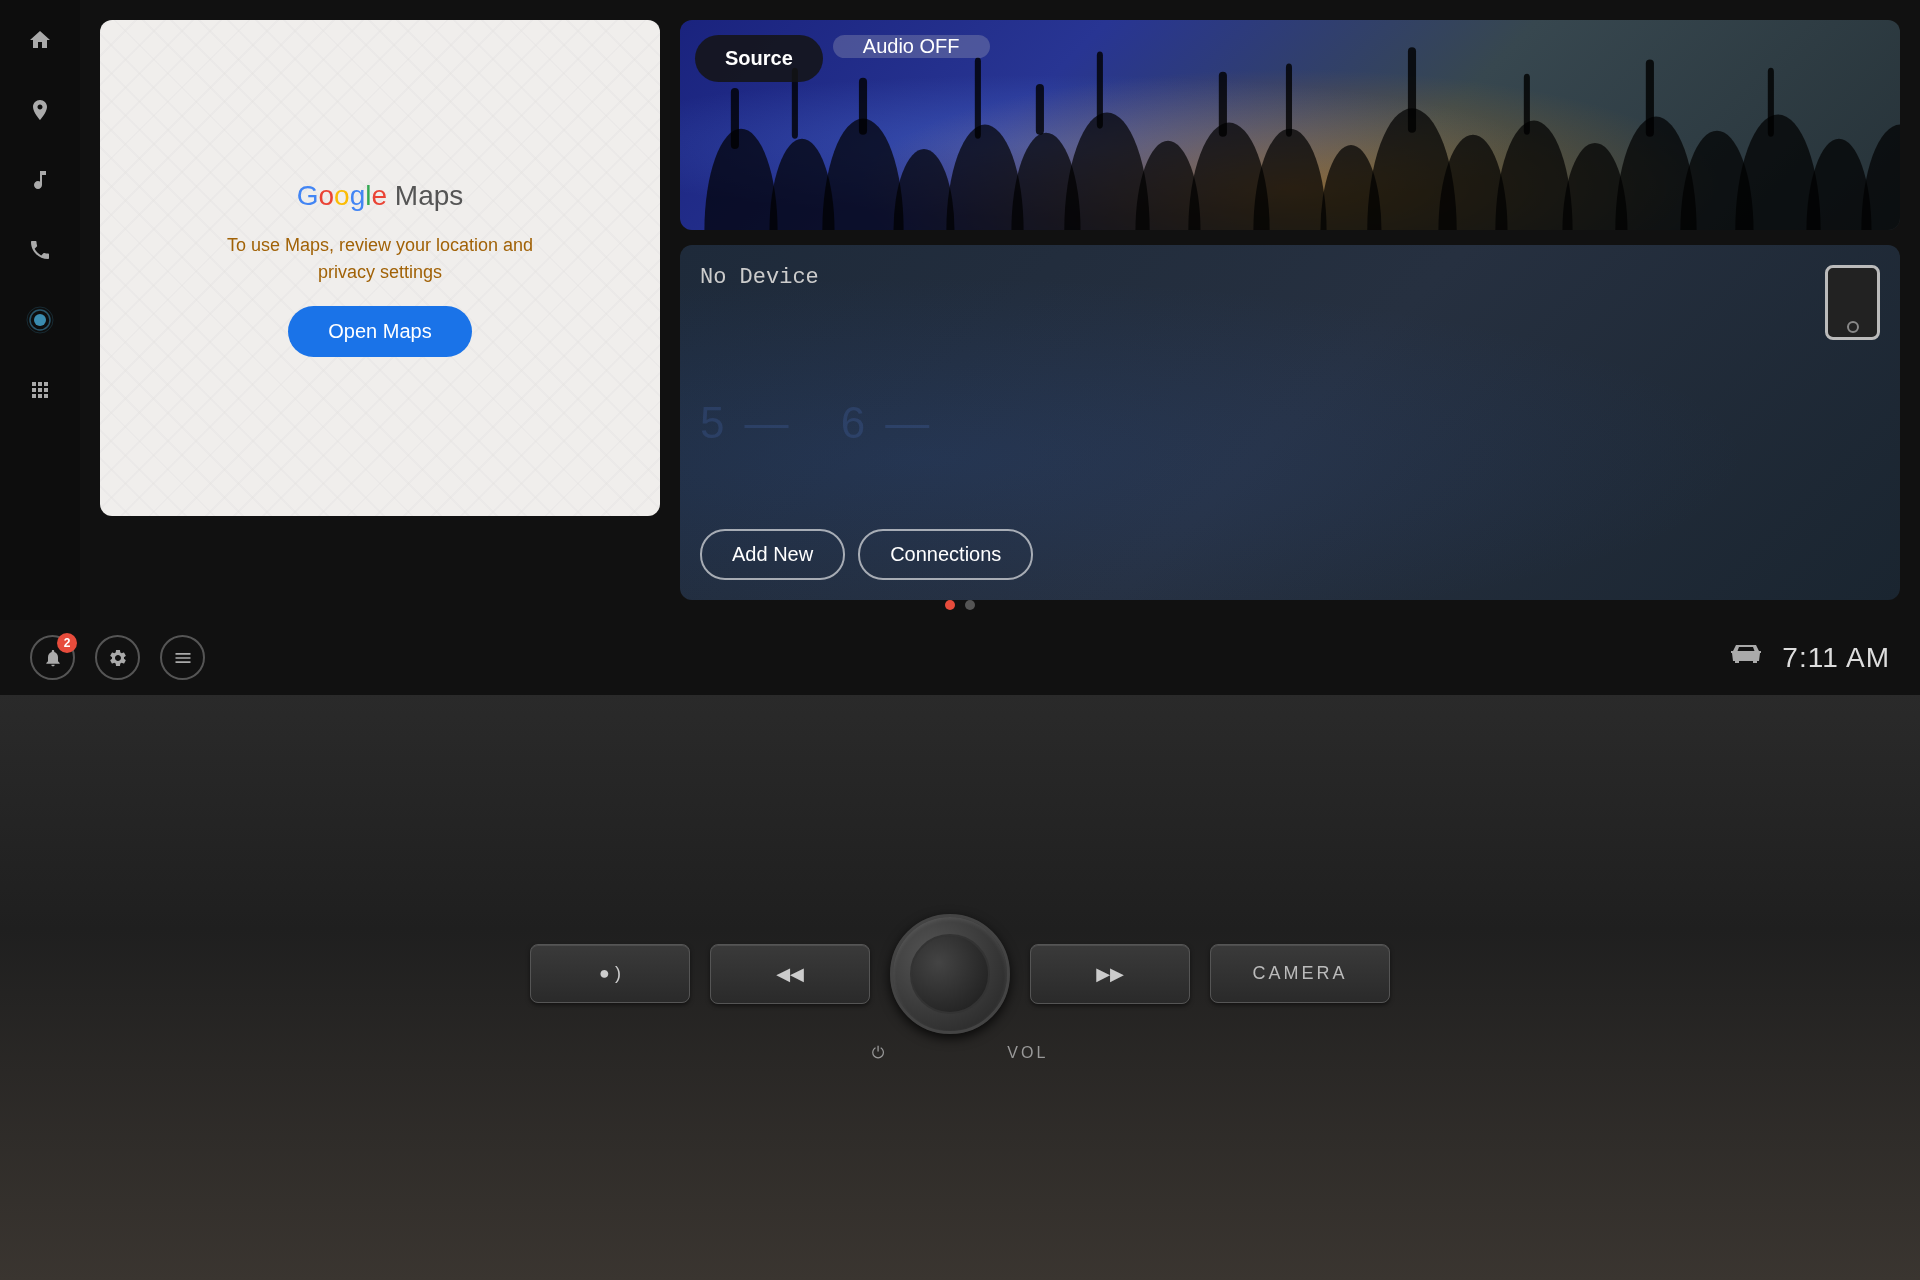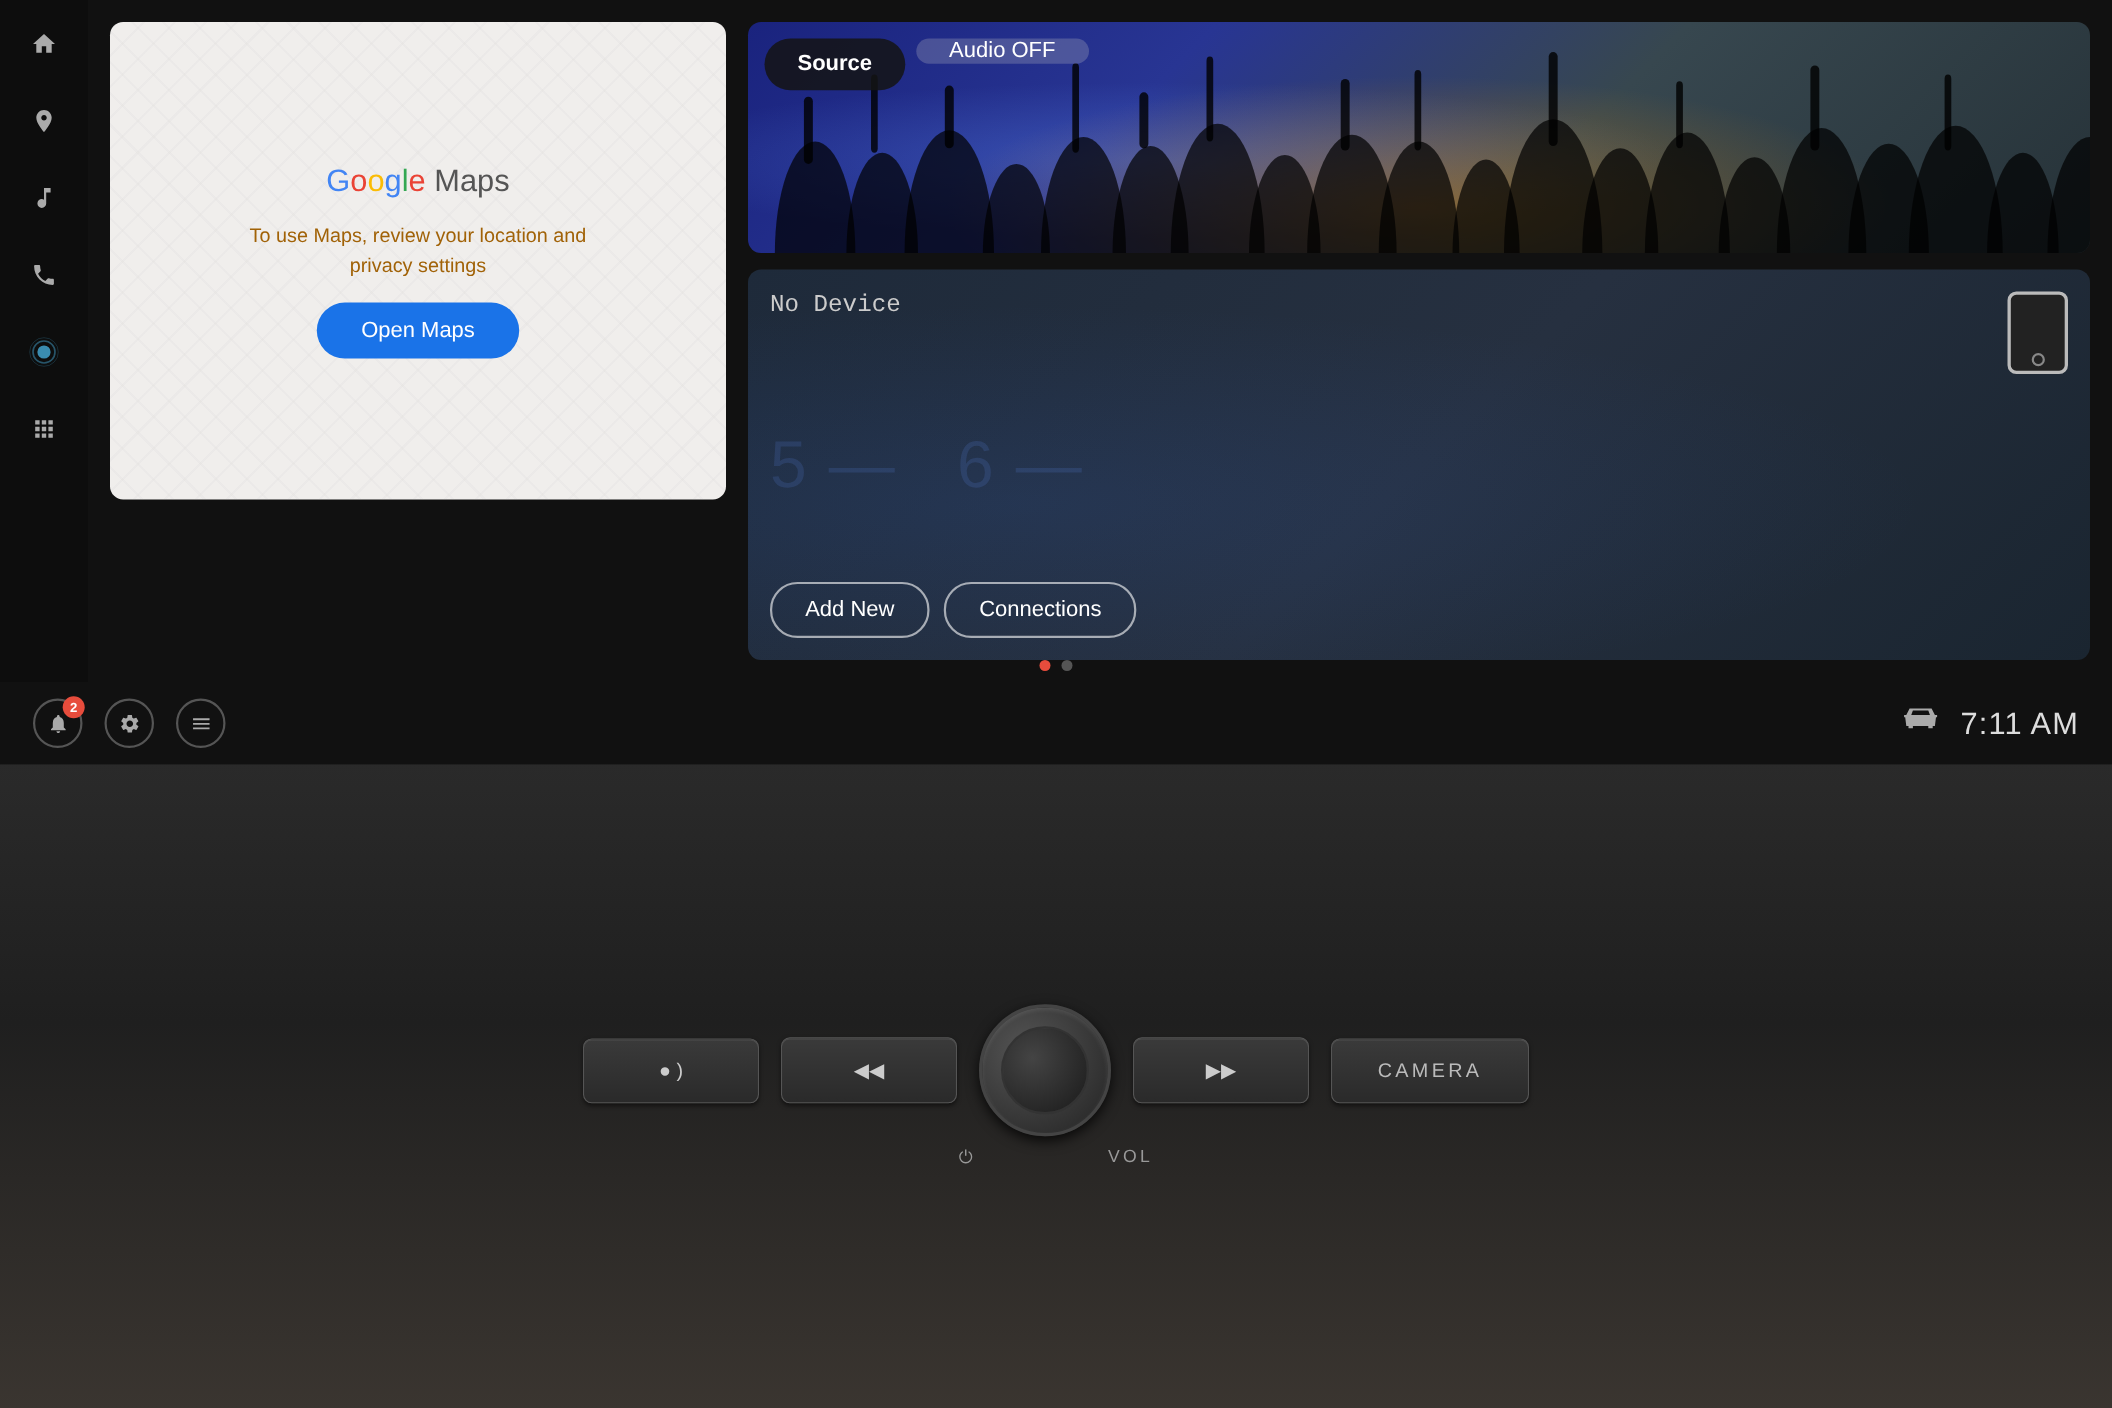--- a/index.html
+++ b/index.html
@@ -51,21 +51,21 @@
       flex: 1;
       display: flex;
       gap: 0;
       padding: 20px;
       gap: 20px;
     }
 
     
     .maps-panel {
       width: 560px;
-      height: 434px;
+      height: 496px;
       background: #f0eeec;
       border-radius: 12px;
       display: flex;
       flex-direction: column;
       align-items: center;
       justify-content: center;
       gap: 20px;
       padding: 30px;
       position: relative;
       overflow: hidden;
@@ -239,21 +239,21 @@
       border-radius: 50%;
     }
 
     
     .bg-numbers {
       position: absolute;
       inset: 0;
       display: flex;
       align-items: center;
       padding-left: 20px;
-      font-size: 60px;
+      font-size: 44px;
       color: rgba(100,150,255,0.15);
       font-weight: 300;
       letter-spacing: 20px;
       z-index: 1;
     }
 
     .device-buttons {
       display: flex;
       gap: 13px;
       z-index: 2;

